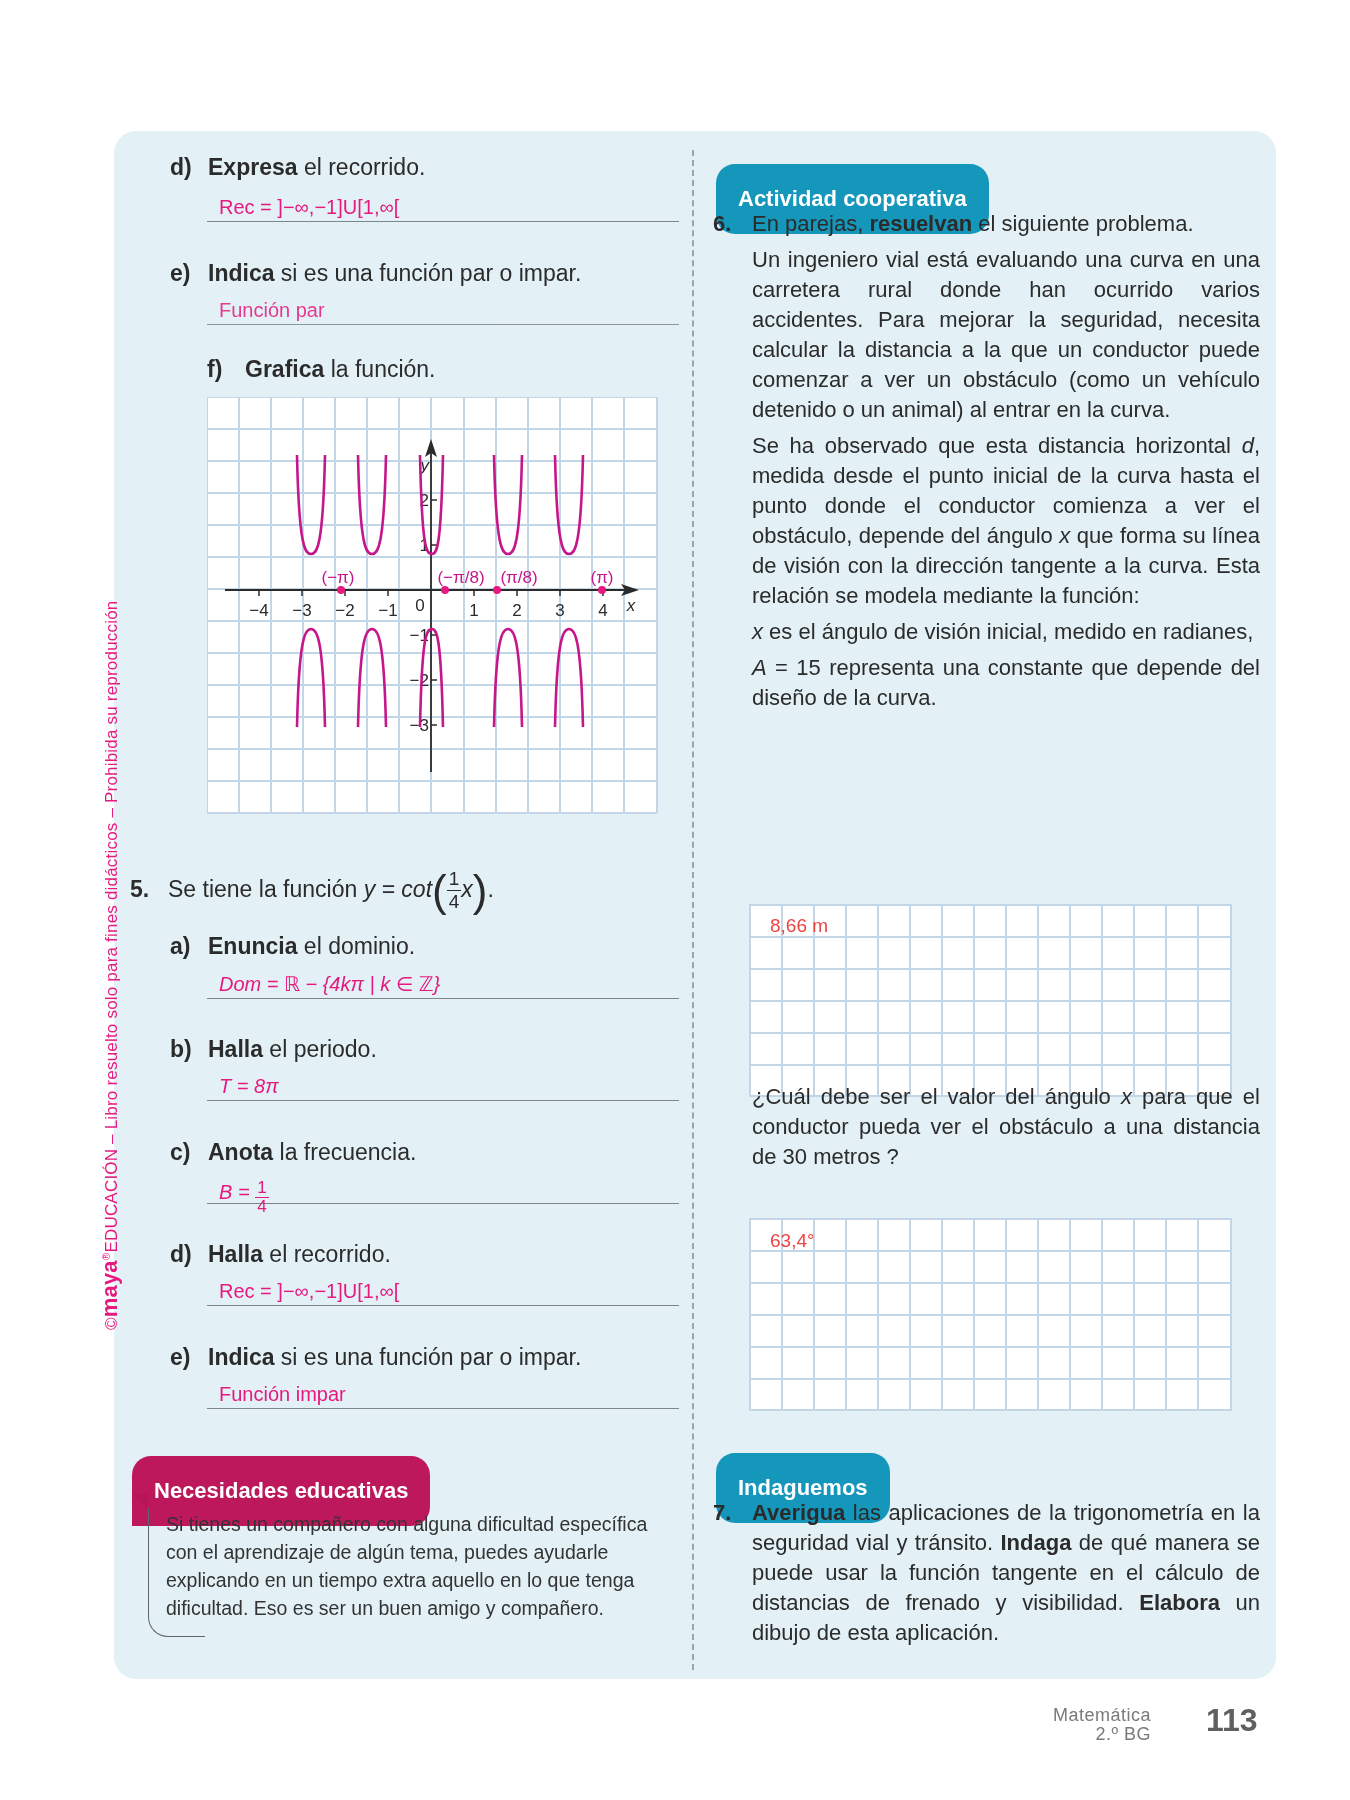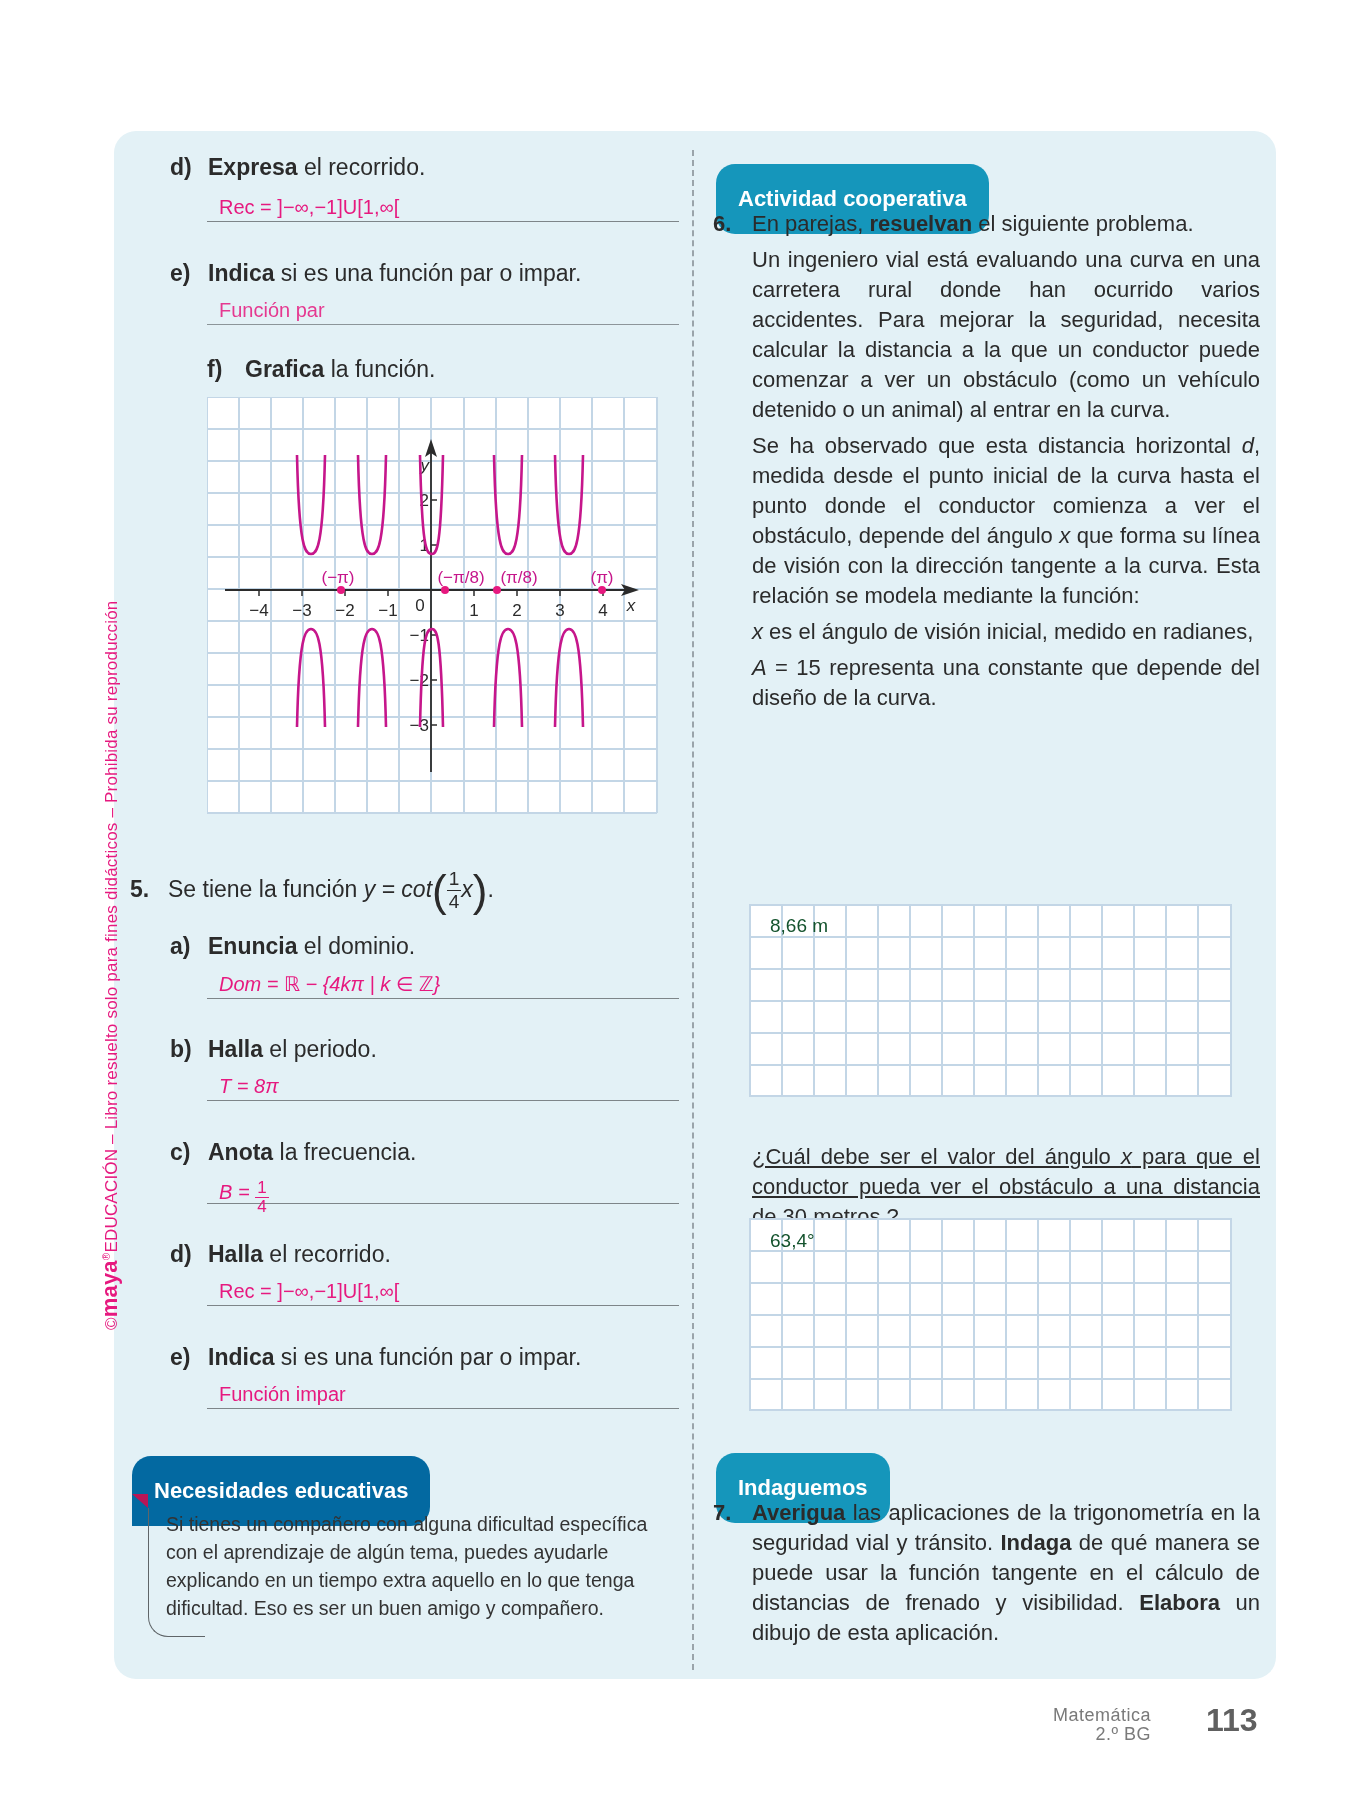--- a/index.html
+++ b/index.html
@@ -33,36 +33,36 @@
   .answer i { font-style: italic; }
   .frac-small { display: inline-block; vertical-align: middle; text-align: center; font-size: 17px; line-height: 18px; }
   .frac-small .num { display: block; border-bottom: 1.5px solid #e6197f; padding: 0 2px; }
   .frac-small .den { display: block; }
   .graph { position: absolute; left: 207px; top: 397px; }
   .pill {
     position: absolute; height: 38px; border-radius: 19px; color: #fff; font-weight: bold;
     font-size: 22px; line-height: 38px; padding: 16px 22px; white-space: nowrap;
   }
   .pill.blue { background: #1596bb; }
-  .pill.pink { background: #0369a1; border-radius: 19px 19px 19px 0; }
+  .pill.pink { background: #be185d; border-radius: 19px 19px 19px 0; }
   .pink-notch {
     position: absolute; left: 132px; top: 1494px; width: 0; height: 0;
     border-left: 16px solid transparent; border-top: 14px solid #b81556;
   }
   .nee-bracket {
     position: absolute; left: 148px; top: 1508px; width: 56px; height: 128px;
     border-left: 1.5px solid #5f6568; border-bottom: 1.5px solid #5f6568; border-bottom-left-radius: 20px;
   }
   .nee-text { position: absolute; left: 166px; top: 1510px; width: 510px; font-size: 19.5px; line-height: 28px; color: #333; }
   .rt { position: absolute; left: 752px; width: 508px; font-size: 22px; line-height: 30px; color: #2b2b2b; text-align: justify; }
   .rt p { margin: 0 0 6px 0; }
   .rt i { font-style: italic; }
   .num6 { position: absolute; left: 713px; font-weight: bold; font-size: 22px; }
   .ansgrid { position: absolute; left: 749px; width: 483px; height: 193px; }
-  .ansval { position: absolute; font-size: 19px; color: #14532d; }
+  .ansval { position: absolute; font-size: 19px; color: #ef4444; }
   .footer-subj { position: absolute; left: 1025px; top: 1706px; text-align: right; width: 126px; font-size: 18px; line-height: 19px; color: #7a7a7a; letter-spacing: 0.5px; }
   .footer-page { position: absolute; left: 1206px; top: 1702px; font-size: 32px; font-weight: bold; color: #606060; }
   .fn-frac { display: inline-block; vertical-align: middle; text-align: center; font-size: 19px; line-height: 22px; }
   .fn-frac .num { display: block; border-bottom: 1.5px solid #2b2b2b; padding: 0 2px; }
   .paren { font-size: 44px; font-weight: 100; vertical-align: middle; line-height: 40px; }
 </style>
 </head>
 <body>
 
 <div class="panel"></div>
@@ -264,21 +264,21 @@
       <line x1="0" y1="33" x2="483" y2="33"></line>
       <line x1="0" y1="65" x2="483" y2="65"></line>
       <line x1="0" y1="97" x2="483" y2="97"></line>
       <line x1="0" y1="129" x2="483" y2="129"></line>
       <line x1="0" y1="161" x2="483" y2="161"></line>
       <line x1="0" y1="192" x2="483" y2="192"></line>
   </g>
 </svg>
 <div class="ansval" style="left:770px;top:915px;">8,66 m</div>
 
-<div class="rt" style="top:1142px;text-decoration:underline;">
+<div class="rt" style="top:1082px;">
   <p><span>¿Cuál debe ser el valor del ángulo </span><i>x</i><span> para que el conductor pueda ver el obstáculo a una distancia de 30 metros ?</span></p>
 </div>
 
 <svg class="ansgrid" style="top:1218px;" viewBox="0 0 483 193">
   <rect x="0" y="0" width="483" height="193" fill="#ffffff"></rect>
   <g stroke="#c3d6e6" stroke-width="2">
     <line x1="1" y1="0" x2="1" y2="193"></line>
       <line x1="33" y1="0" x2="33" y2="193"></line>
       <line x1="65" y1="0" x2="65" y2="193"></line>
       <line x1="97" y1="0" x2="97" y2="193"></line>

